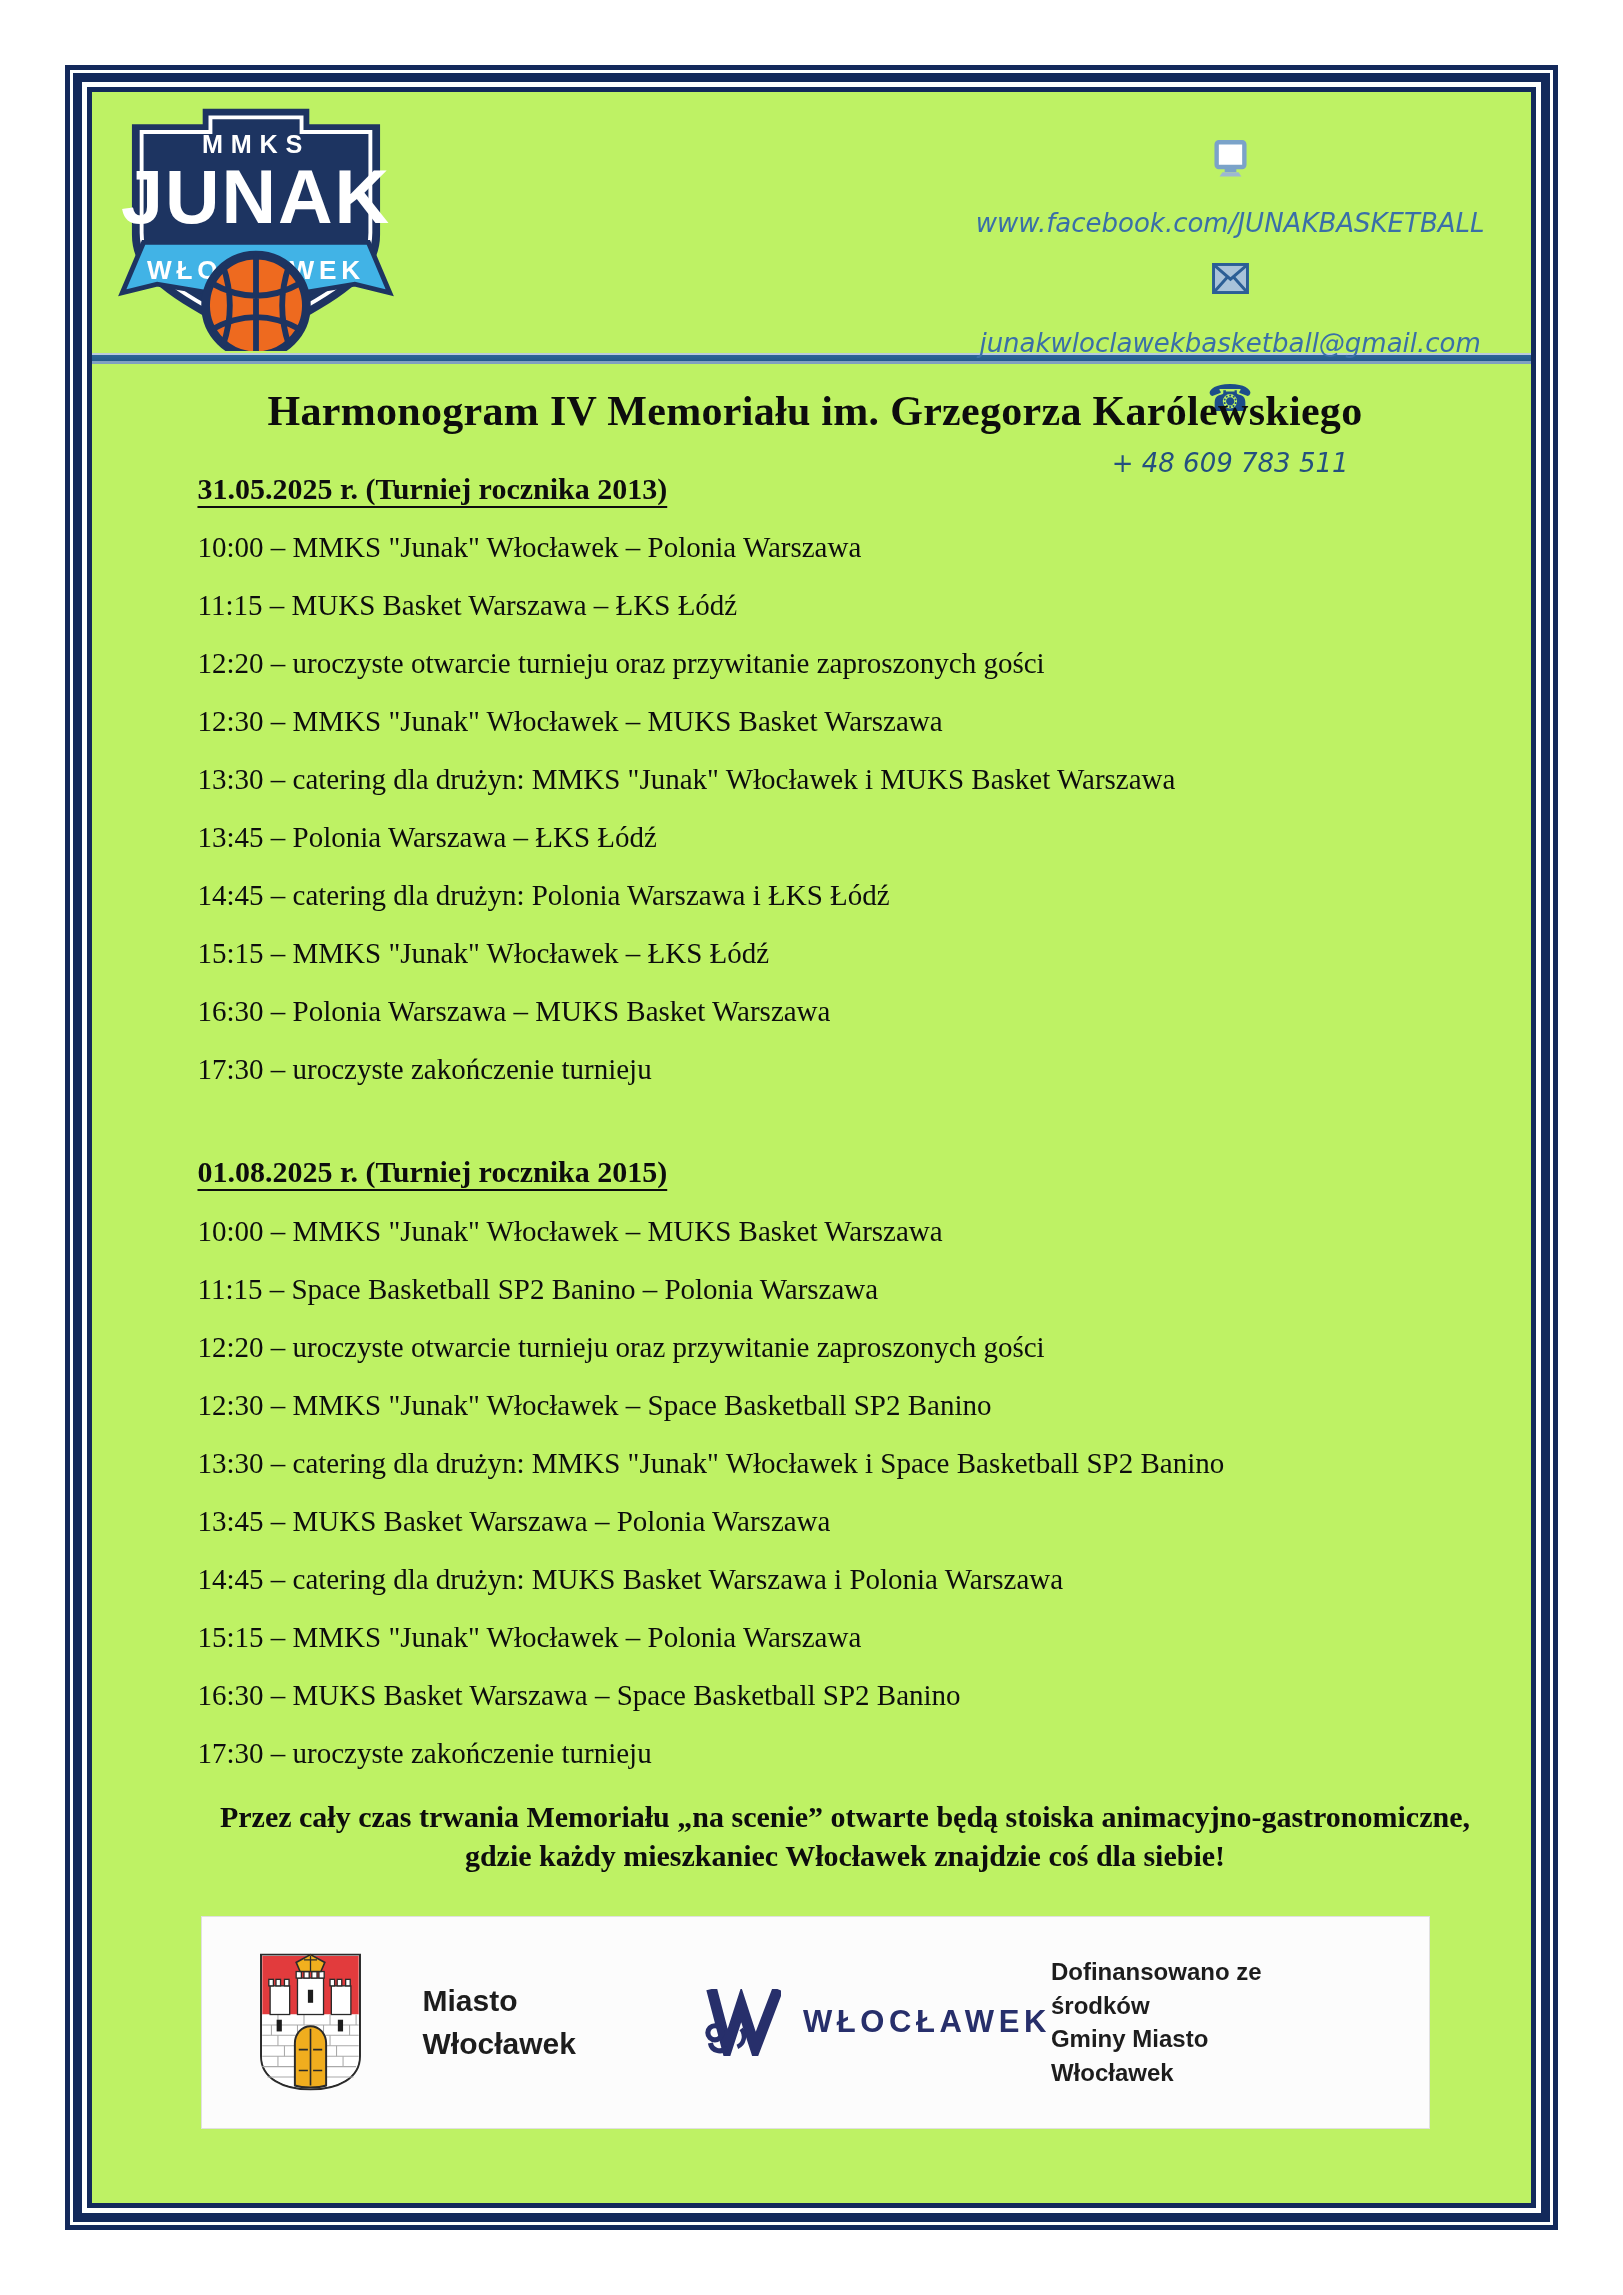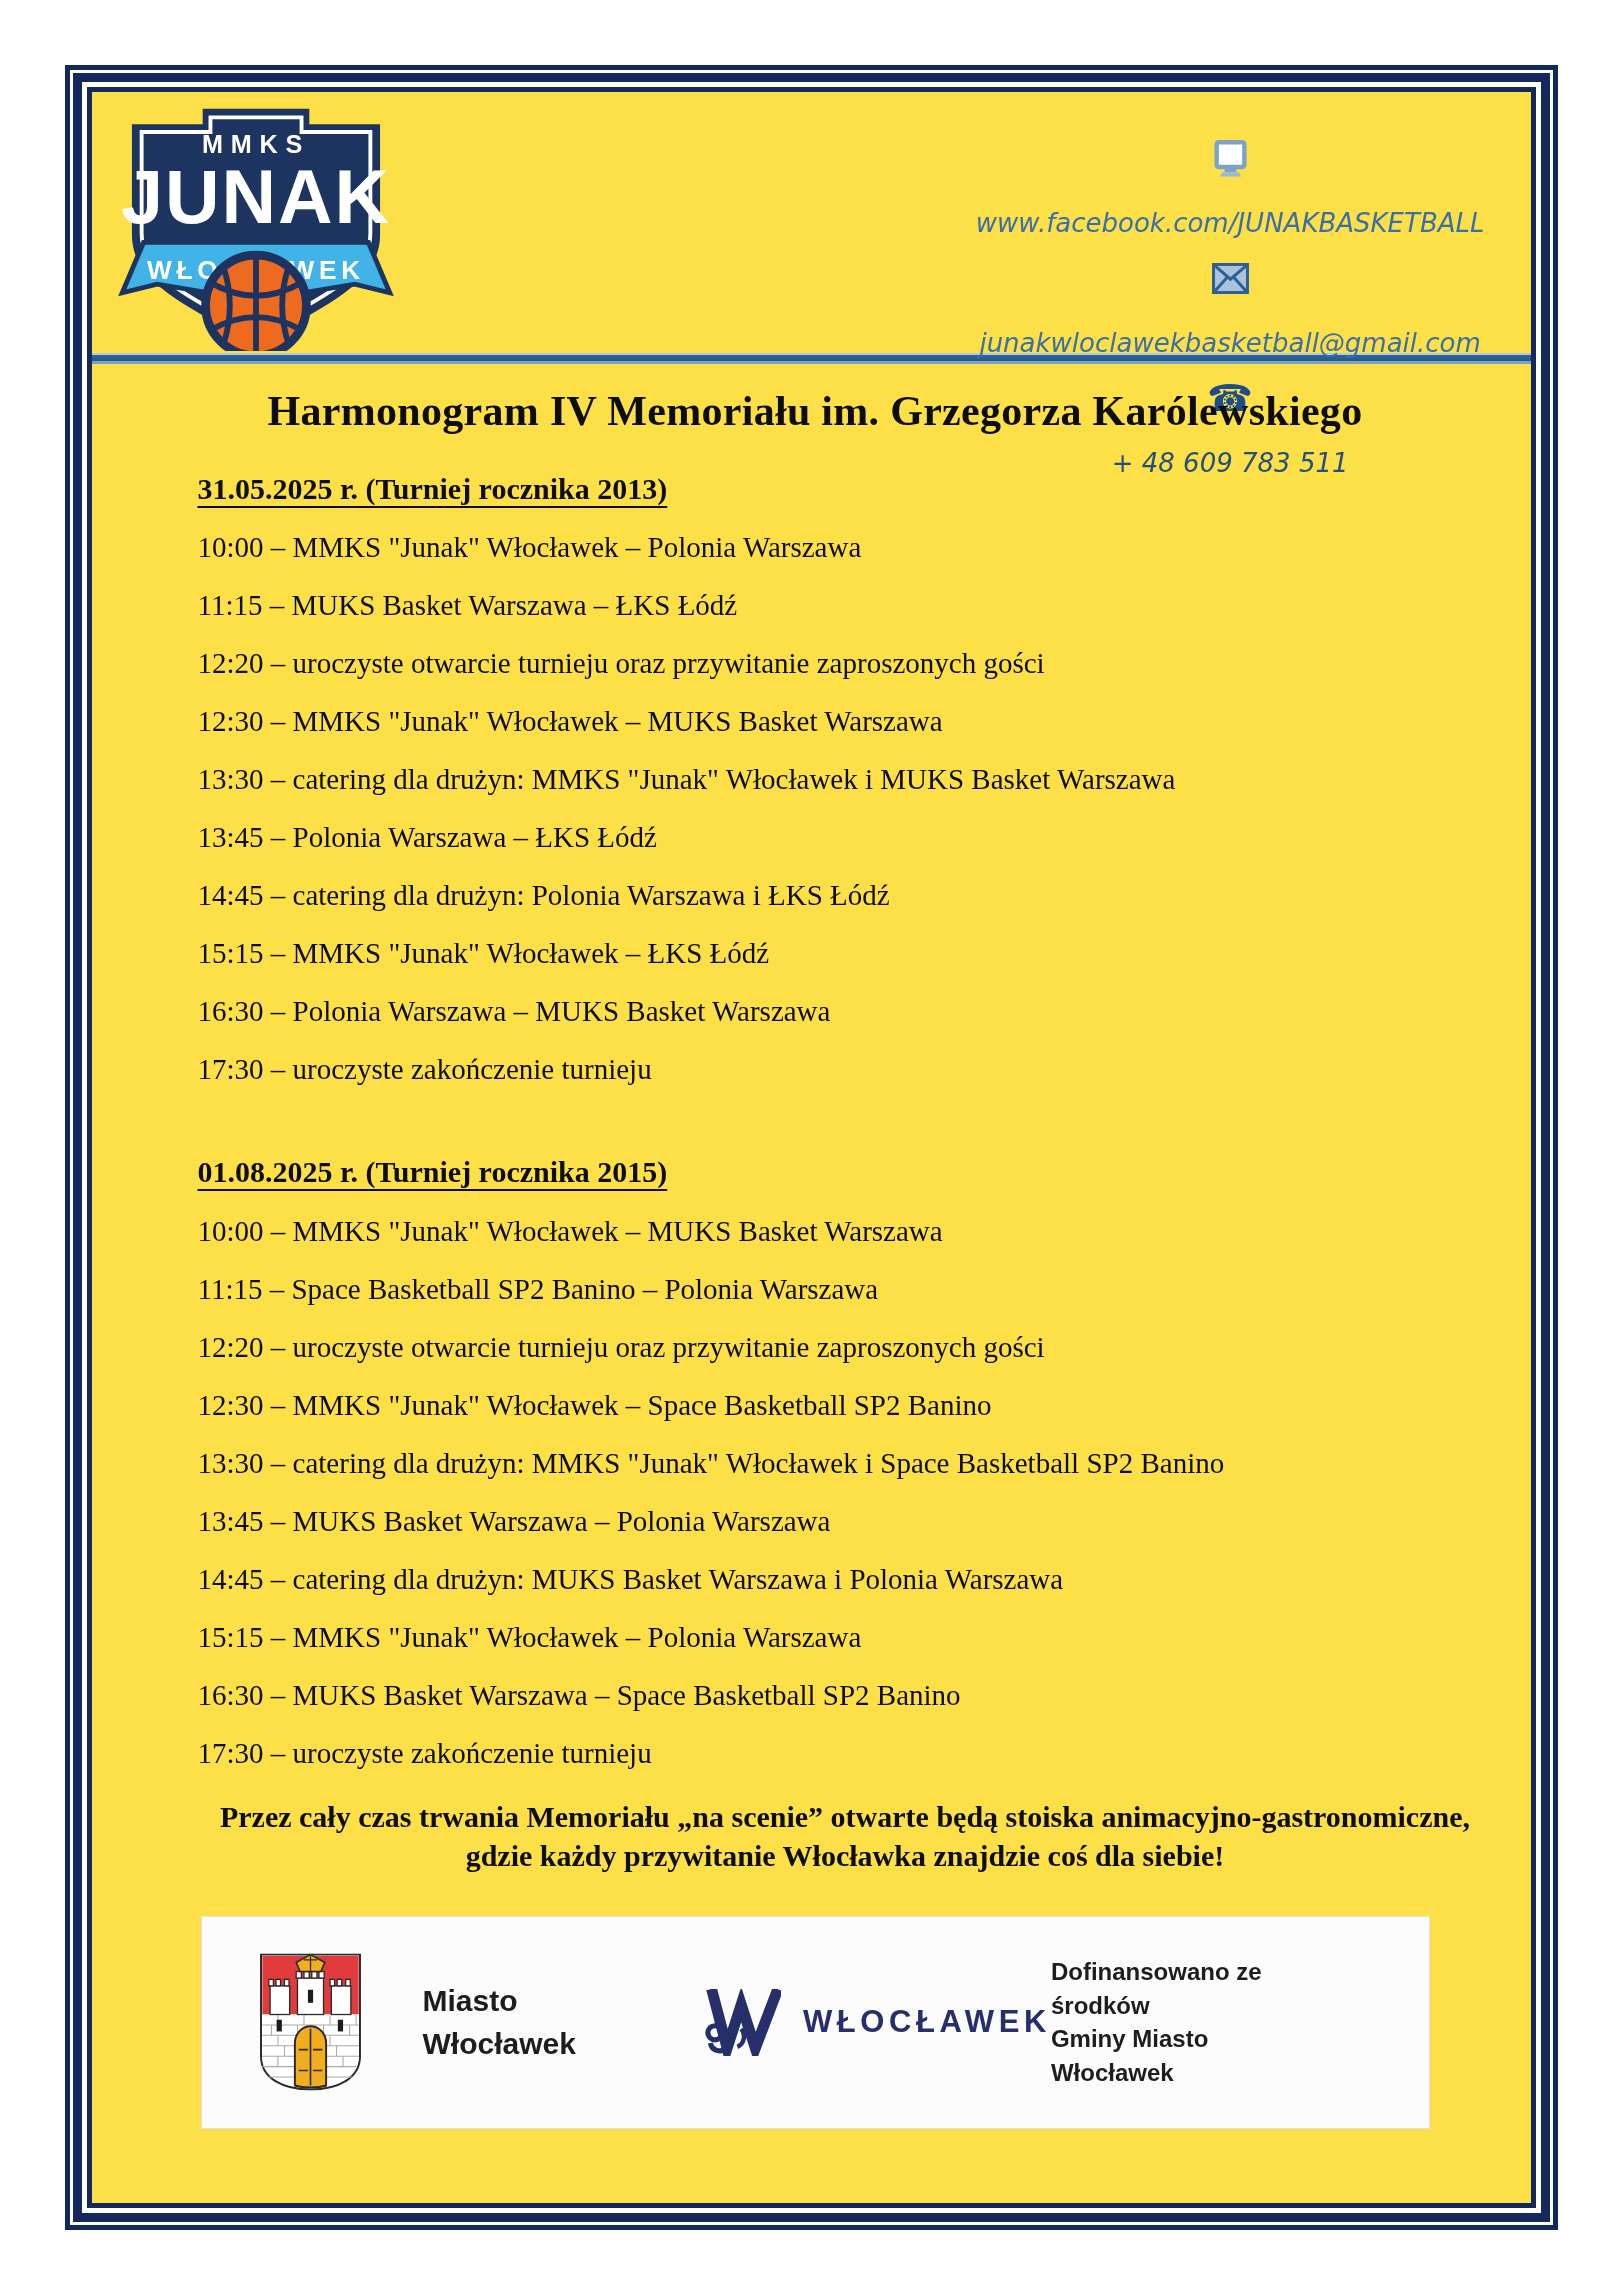--- a/index.html
+++ b/index.html
@@ -3,21 +3,21 @@
 <meta charset="utf-8">
 <style>
   html,body{margin:0;padding:0;}
   body{
     width:1623px;height:2295px;background:#ffffff;position:relative;
     font-family:"Liberation Serif", serif;color:#0d0d0d;
   }
   
   .frame-outer{position:absolute;inset:65px;border:5.9px solid #13295b;}
   .frame-mid{position:absolute;inset:3.3px;border:9.8px solid #13295b;}
-  .frame-inner{position:absolute;inset:5.2px;border:5.9px solid #13295b;overflow:hidden;background:#fde047;}
+  .frame-inner{position:absolute;inset:5.2px;border:5.9px solid #13295b;overflow:hidden;background:#bef264;}
 
   
   .header{display:flex;justify-content:space-between;align-items:flex-start;padding:6.5px 46px 0 16.4px;height:254px;}
   .club-logo{width:294px;height:252px;flex:0 0 auto;}
   .contact{margin-top:41px;display:flex;flex-direction:column;gap:22px;}
   .contact-row{display:flex;align-items:center;gap:30px;flex-direction:column;}
   .contact-icon{width:38px;height:38px;flex:0 0 auto;display:flex;align-items:center;justify-content:center;}
   .contact-text{font-family:"DejaVu Sans", sans-serif;font-style:italic;font-size:26px;color:#3a6fa8;white-space:nowrap;}
   .contact-row.phone .contact-text{color:#24507f;}
   .phone-glyph{font-family:"DejaVu Sans", sans-serif;font-style:normal;font-size:37px;line-height:1;color:#1d4e89;}
@@ -121,21 +121,21 @@
             <p><strong>12:20</strong> – uroczyste otwarcie turnieju oraz przywitanie zaproszonych gości</p>
             <p><strong>12:30</strong> – MMKS "Junak" Włocławek – Space Basketball SP2 Banino</p>
             <p><strong>13:30</strong> – catering dla drużyn: MMKS "Junak" Włocławek i Space Basketball SP2 Banino</p>
             <p><strong>13:45</strong> – MUKS Basket Warszawa – Polonia Warszawa</p>
             <p><strong>14:45</strong> – catering dla drużyn: MUKS Basket Warszawa i Polonia Warszawa</p>
             <p><strong>15:15</strong> – MMKS "Junak" Włocławek – Polonia Warszawa</p>
             <p><strong>16:30</strong> – MUKS Basket Warszawa – Space Basketball SP2 Banino</p>
             <p><strong>17:30</strong> – uroczyste zakończenie turnieju</p>
           </div>
 
-      <div class="notice">Przez cały czas trwania Memoriału „na scenie” otwarte będą stoiska animacyjno-gastronomiczne, gdzie każdy przywitanie Włocławka znajdzie coś dla siebie!</div>
+      <div class="notice">Przez cały czas trwania Memoriału „na scenie” otwarte będą stoiska animacyjno-gastronomiczne, gdzie każdy mieszkaniec Włocławek znajdzie coś dla siebie!</div>
 
       <div class="sponsors">
 
         <div class="sponsor-left">
           <svg width="105" height="140" viewBox="0 0 160 215">
             <path d="M4,4 H156 V160 C156,194 122,211 80,211 C38,211 4,194 4,160 Z" fill="#ffffff" stroke="#2a2a2a" stroke-width="3"></path>
             <path d="M6,6 H154 V96 H6 Z" fill="#e23b3d"></path>
             <path d="M6,96 H154 V160 C154,192 121,209 80,209 C39,209 6,192 6,160 Z" fill="#ffffff"></path>
             <g stroke="#a9a9a9" stroke-width="1.6" fill="none">
               <path d="M6,112 H154 M6,128 H154 M6,144 H154 M6,160 H154 M6,176 H150 M14,192 H146"></path>

